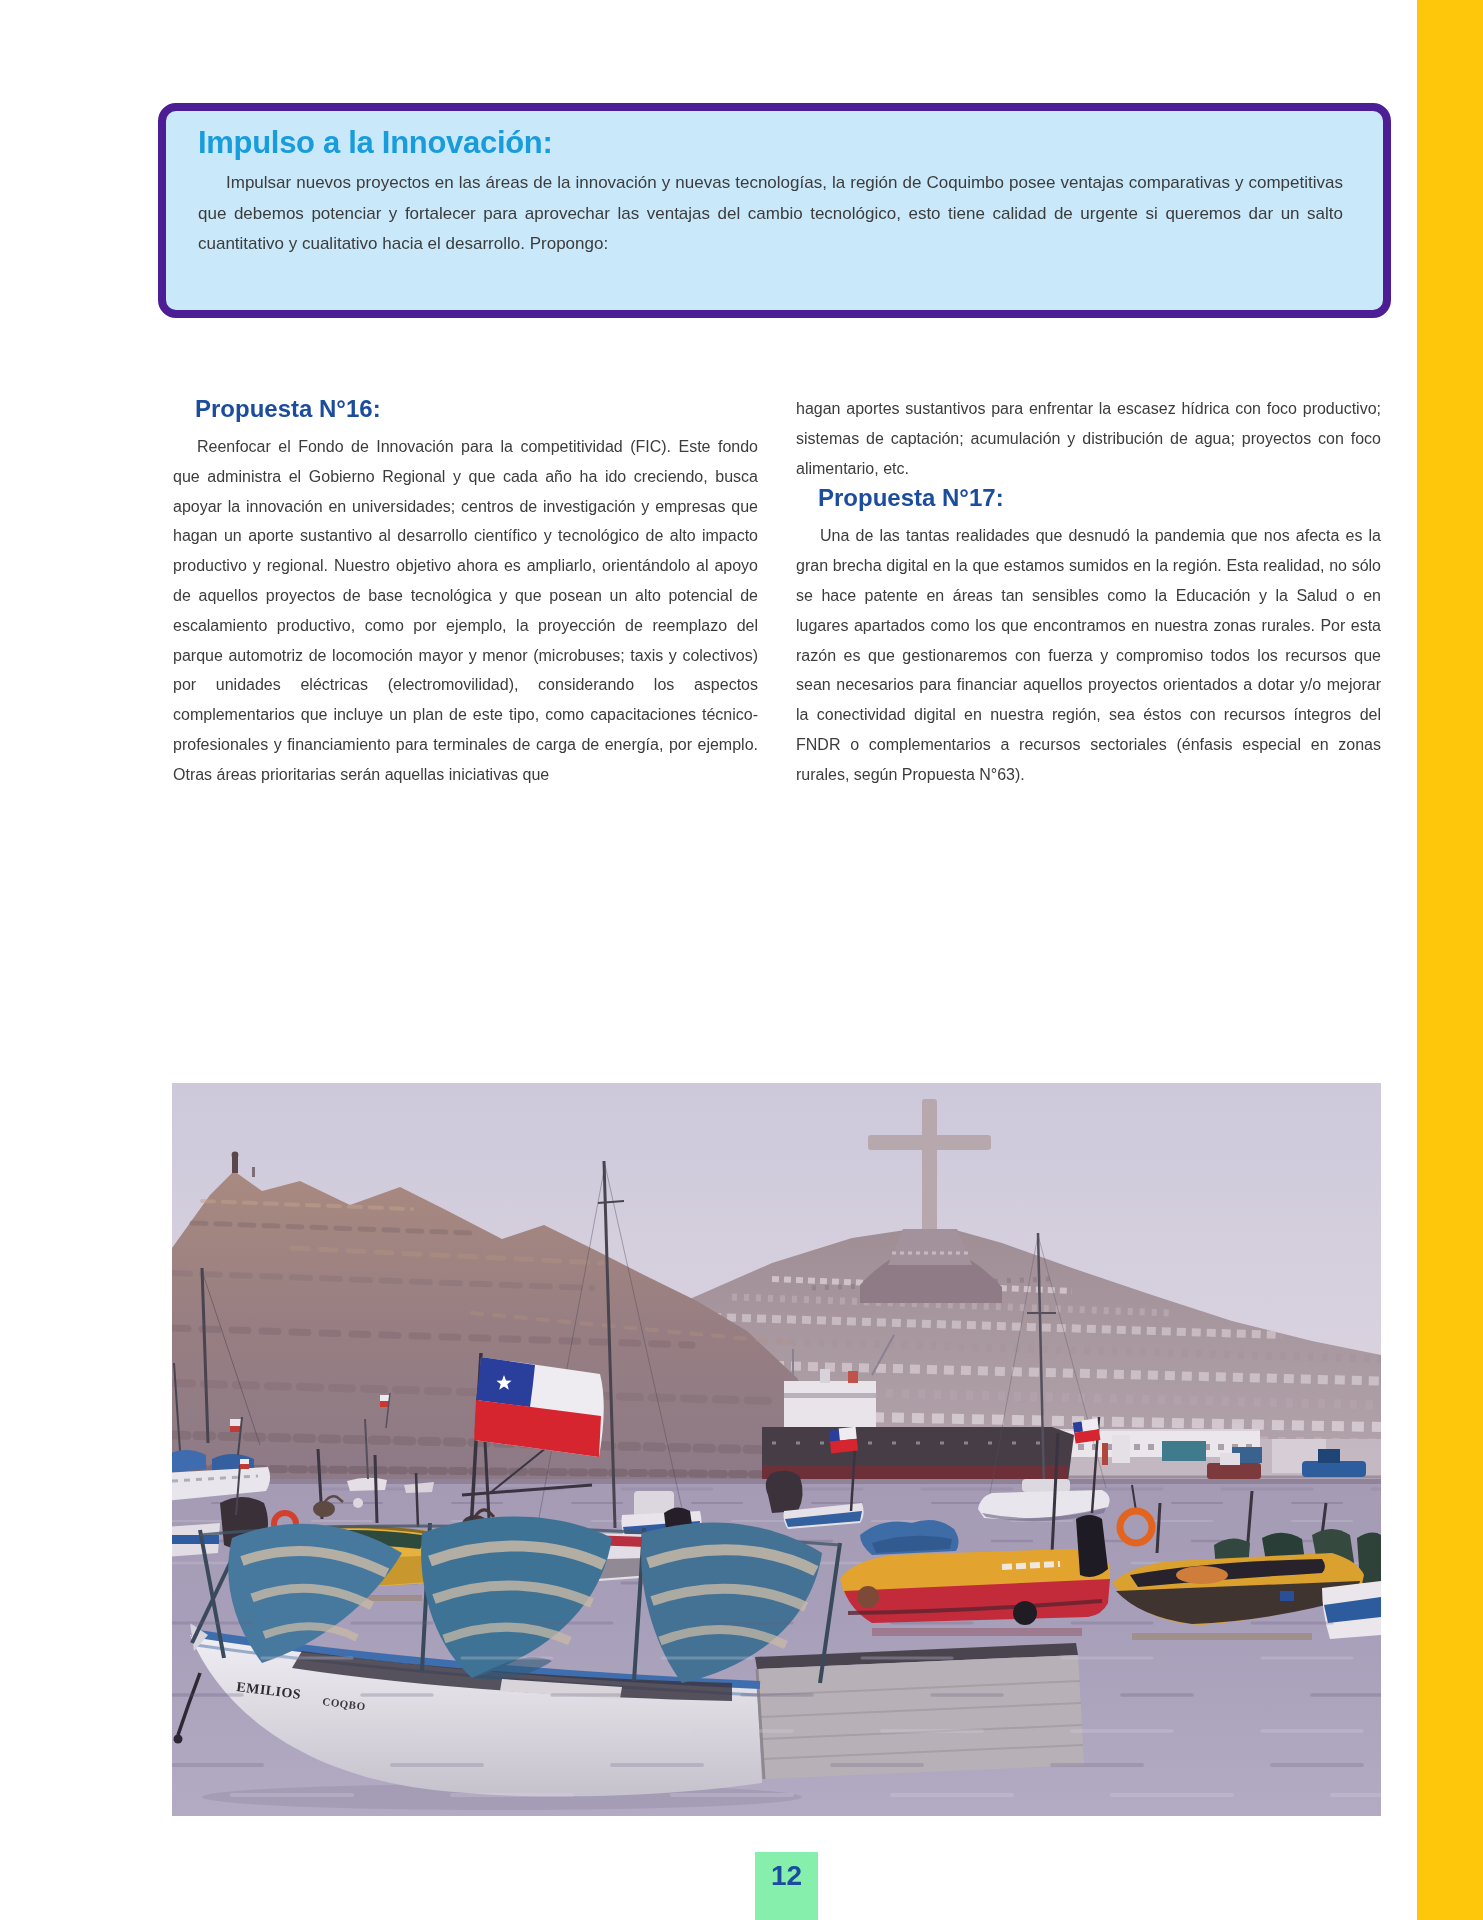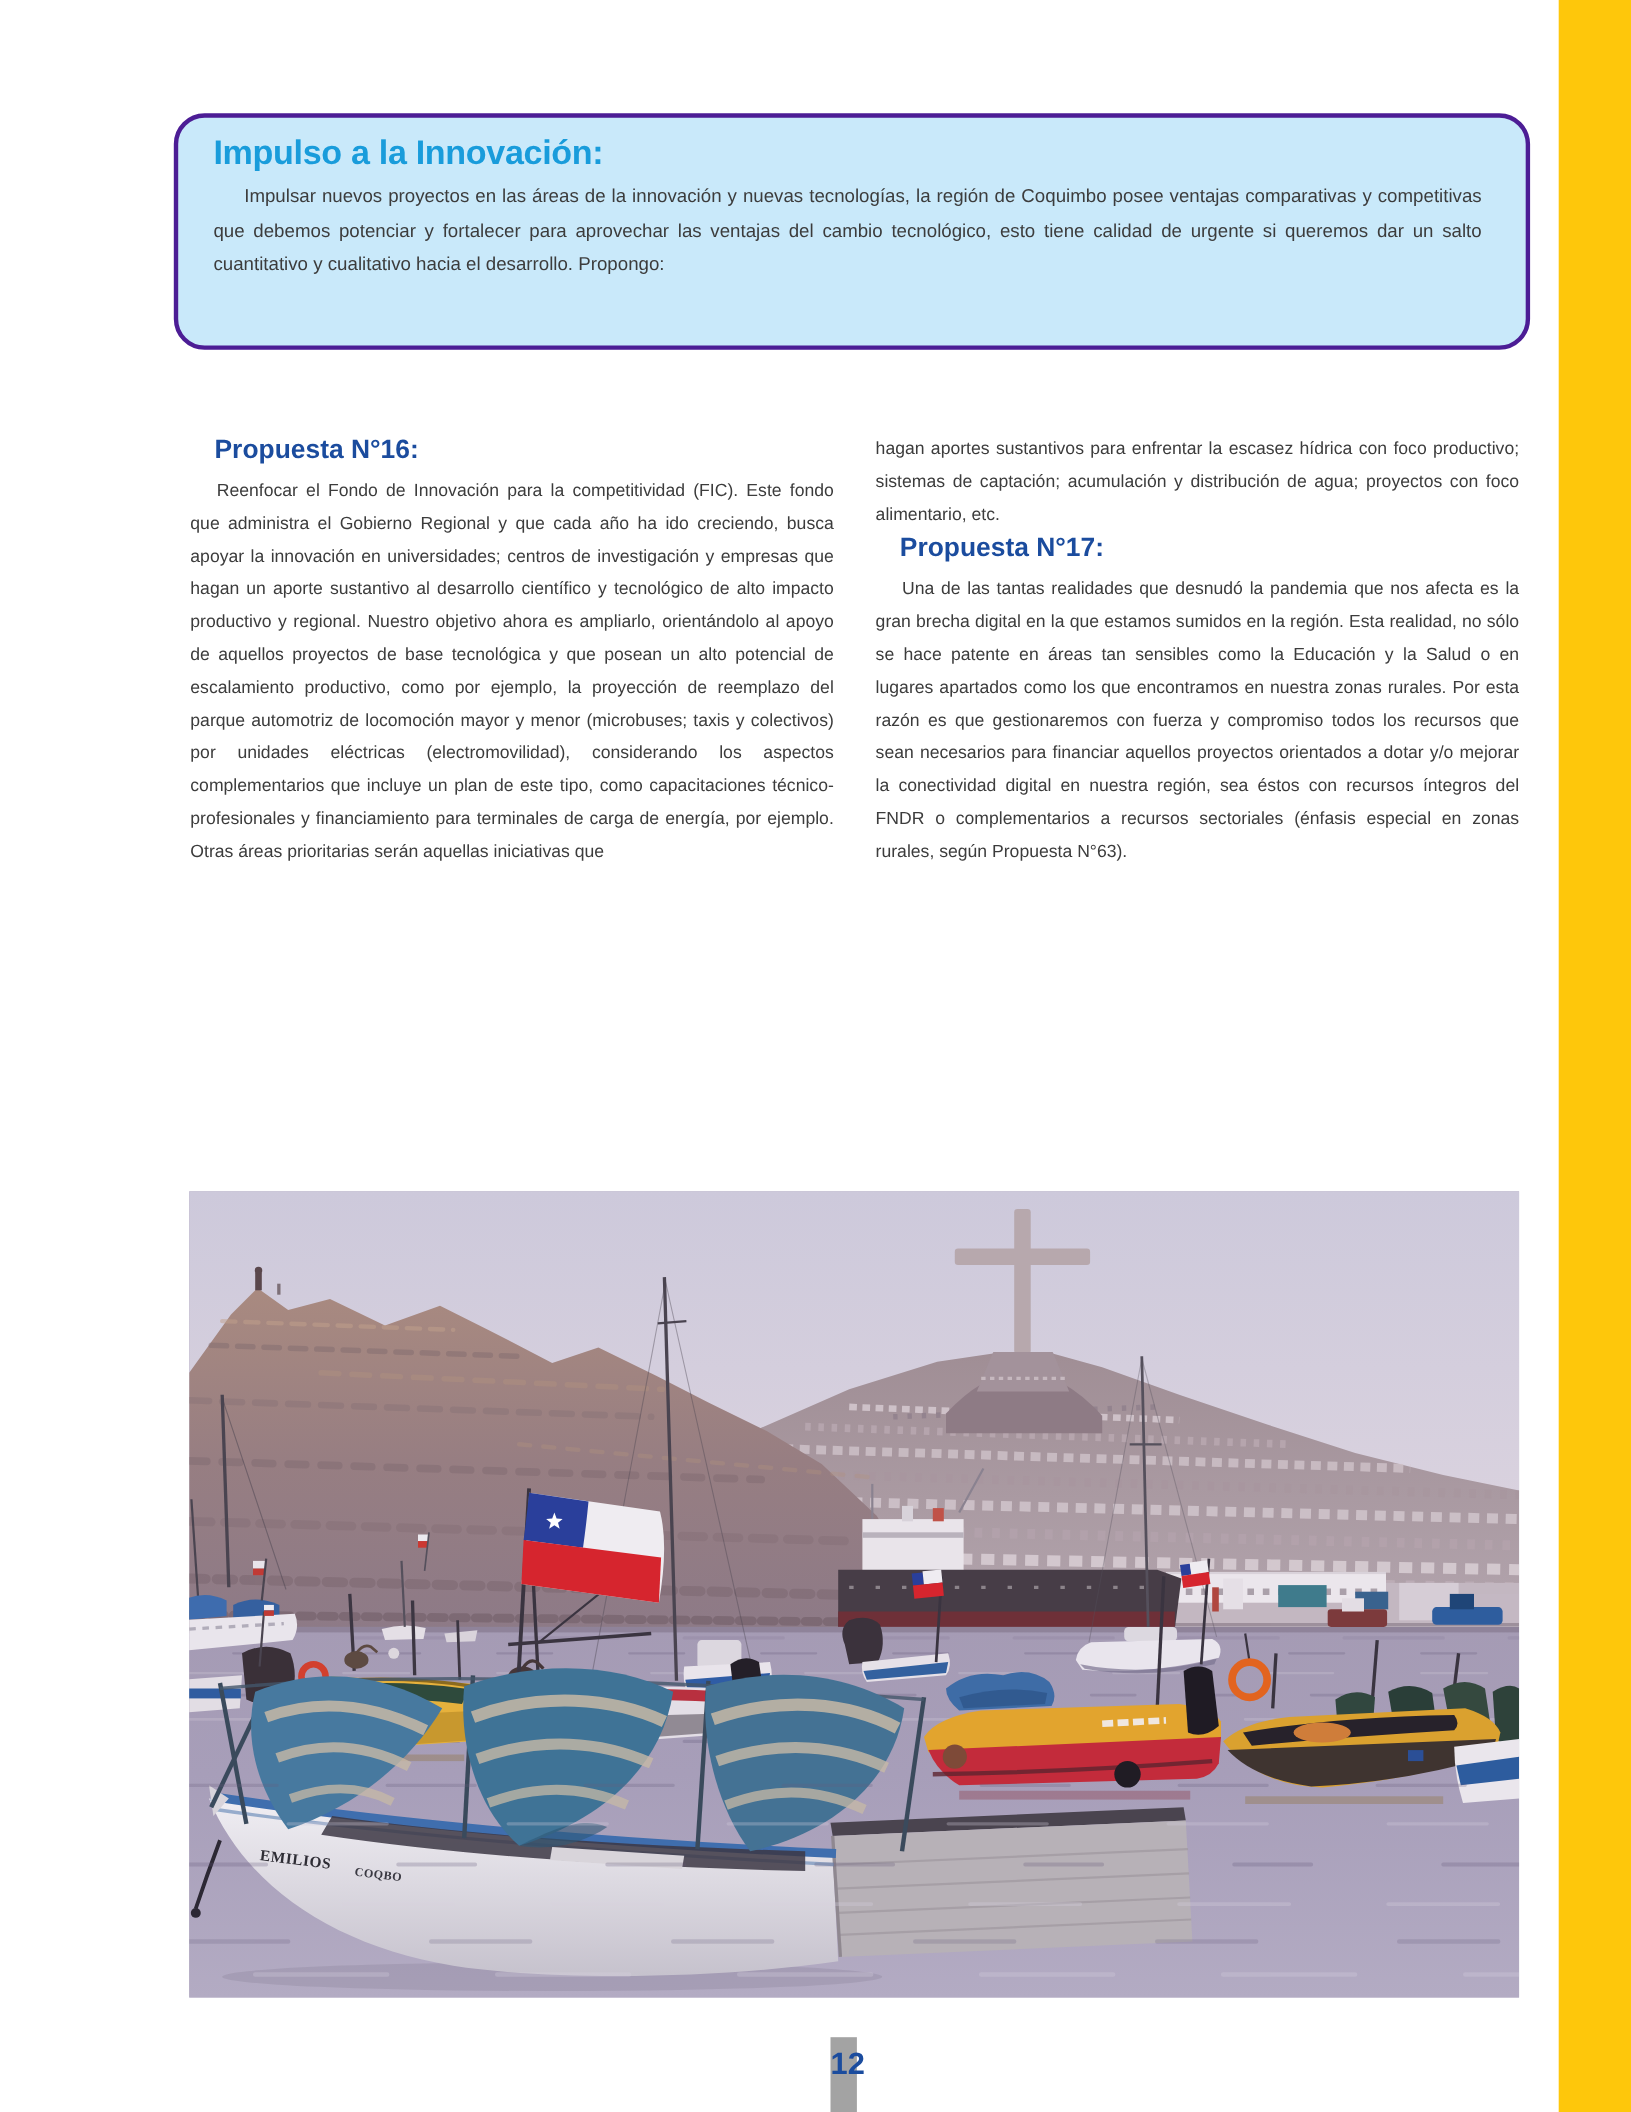--- a/index.html
+++ b/index.html
@@ -3,38 +3,38 @@
 <meta charset="utf-8">
 <style>
   html,body{margin:0;padding:0;background:#ffffff;}
   .page{
     position:relative;width:1483px;height:1920px;background:#ffffff;overflow:hidden;
     font-family:"Liberation Sans", sans-serif;color:#3D3D3D;
   }
   .stripe{position:absolute;top:0;right:0;width:66px;height:1920px;background:#FEC70B;}
   .intro-box{
     position:absolute;left:158px;top:103px;width:1233px;height:215px;box-sizing:border-box;
-    background:#C9E9FA;border:4px solid #4c1d95;border-radius:28px;
+    background:#C9E9FA;border:8px solid #4c1d95;border-radius:18px;
     padding:15px 40px 0 32px;
   }
   .intro-title{margin:0;font-size:31px;line-height:34px;font-weight:800;color:#199CDB;letter-spacing:-0.3px;}
   .intro-body{
     margin:8px 0 0;font-size:17px;line-height:30.5px;color:#3C3C3C;
     text-align:justify;text-indent:28px;hyphens:auto;-webkit-hyphens:auto;
   }
   .columns{position:absolute;left:173px;top:394px;width:1208px;display:flex;gap:37px;justify-content:space-between;}
   .col{width:585px;}
   .prop-heading{margin:0 0 8px;padding-left:22px;font-size:24px;line-height:30px;font-weight:800;color:#1B4C9E;}
   .prop-heading.second{}
   .body-par{margin:0;font-size:16px;line-height:29.8px;color:#3C3C3C;text-align:justify;hyphens:auto;-webkit-hyphens:auto;}
   .body-par.indent{text-indent:24px;}
   .photo{position:absolute;left:172px;top:1083px;width:1209px;height:733px;background:#b3abc3;}
   .photo svg{display:block;width:100%;height:100%;}
   .page-tab{
-    position:absolute;left:755px;top:1852px;width:24px;height:68px;background:#a3a3a3;
+    position:absolute;left:755px;top:1852px;width:63px;height:68px;background:#86efac;
     text-align:center;box-sizing:border-box;padding-top:8px;
   }
   .page-tab span{font-size:28px;font-weight:800;color:#1B4C9E;}
 </style>
 </head>
 <body>
 
 <div class="page">
 
   <div class="stripe"></div>

